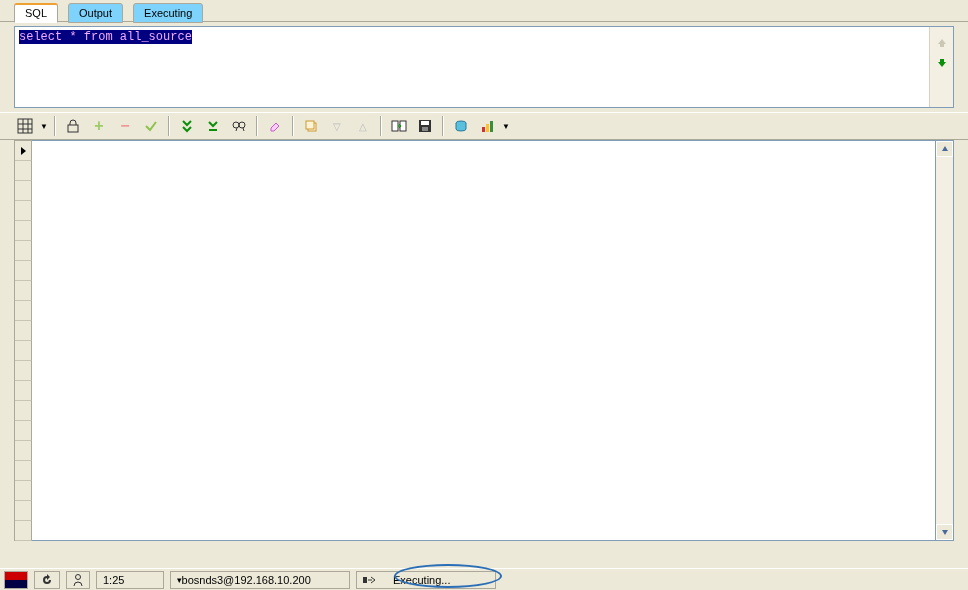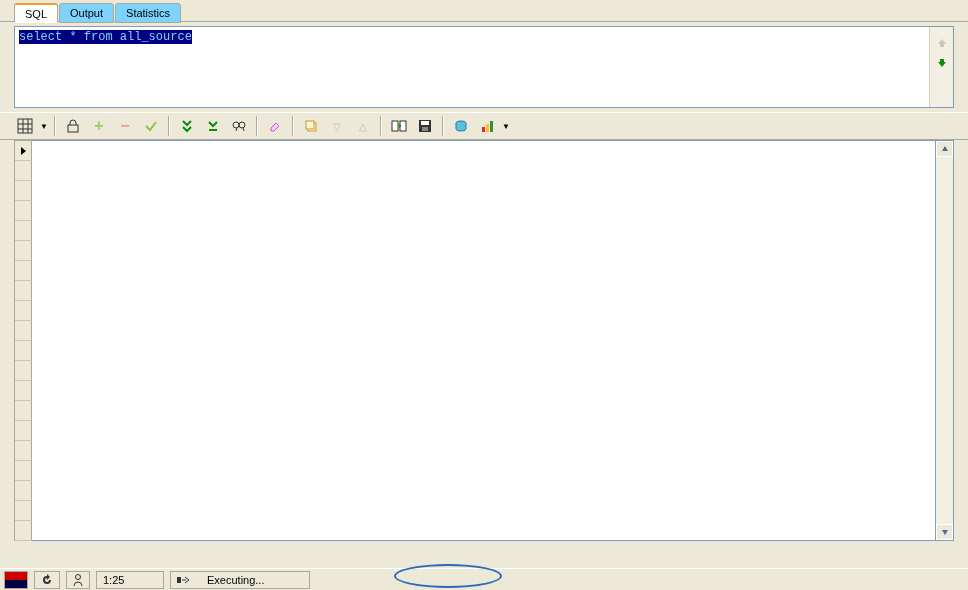--- a/index.html
+++ b/index.html
@@ -7,24 +7,25 @@
     font-family: Tahoma, Verdana, sans-serif;
     font-size: 11px;
     background: #ece9d8;
     width: 968px;
     height: 590px;
     overflow: hidden;
     position: relative;
   }
   .tabs {
     display: flex;
-    gap: 1px;
+    gap: 10px;
     padding: 2px 0 0 14px;
     height: 22px;
     border-bottom: 1px solid #aca899;
+    align-items: center;
   }
   .tab {
     padding: 2px 10px;
     border: 1px solid #aca899;
     background: #7dd3fc;
     border-radius: 3px 3px 0 0;
     cursor: default;
     user-select: none;
     position: relative;
     top: 1px;
@@ -47,21 +48,21 @@
     position: relative;
   }
   .sql-text {
     padding: 3px 4px;
     font-family: "Courier New", monospace;
     font-size: 12px;
     flex: 1;
   }
   .sql-text .sel {
     background: #000080;
-    color: #7dd3fc;
+    color: #f0abfc;
   }
   .sql-nav {
     width: 24px;
     background: #f3f0e3;
     border-left: 1px solid #d6d2c2;
     display: flex;
     flex-direction: column;
     align-items: center;
     gap: 8px;
     padding-top: 10px;
@@ -181,21 +182,21 @@
   }
   .con-drop::before { content:"▾ "; font-size:9px; }
   svg { display:block; }
 </style>
 </head>
 <body>
 
 <div class="tabs">
   <div class="tab active">SQL</div>
   <div class="tab">Output</div>
-  <div class="tab">Statistics</div>
+  <div class="tab">Executing</div>
 </div>
 
 <div class="sql-editor">
   <div class="sql-text">
     <span class="sel">select * from all_source</span>
   </div>
   <div class="sql-nav">
     <span style="color:#b7b49c;">
       <svg width="12" height="12" viewBox="0 0 12 12">
           <path d="M6 2 L10 7 L8 7 L8 10 L4 10 L4 7 L2 7 Z" fill="#cbc7b4"></path>
@@ -352,20 +353,23 @@
         <path d="M10 6 A4 4 0 1 1 6 2 L6 0 L9 3 L6 6 L6 4 A2 2 0 1 0 8 6 Z" fill="#333"></path>
       </svg>
   </div>
   <div class="status-cell">
     <svg width="10" height="12" viewBox="0 0 10 12">
         <circle cx="5" cy="3" r="2.5" fill="none" stroke="#333"></circle>
         <path d="M1 12 a4 4 0 0 1 8 0" fill="none" stroke="#333"></path>
       </svg>
   </div>
   <div class="status-cell" style="width:68px;">1:25</div>
+  <div class="status-cell con-drop" style="width:180px;">
+    <span>bosnds3@192.168.10.200</span>
+  </div>
   <div class="status-cell" style="width:140px;gap:16px;">
     <span>
       <svg width="14" height="10" viewBox="0 0 14 10">
           <rect x="0" y="2" width="4" height="6" fill="#333"></rect>
           <path d="M5 5 L9 5 M8 2 L12 5 L8 8" fill="none" stroke="#333"></path>
         </svg>
     </span>
     <span>Executing...</span>
   </div>
 </div>

